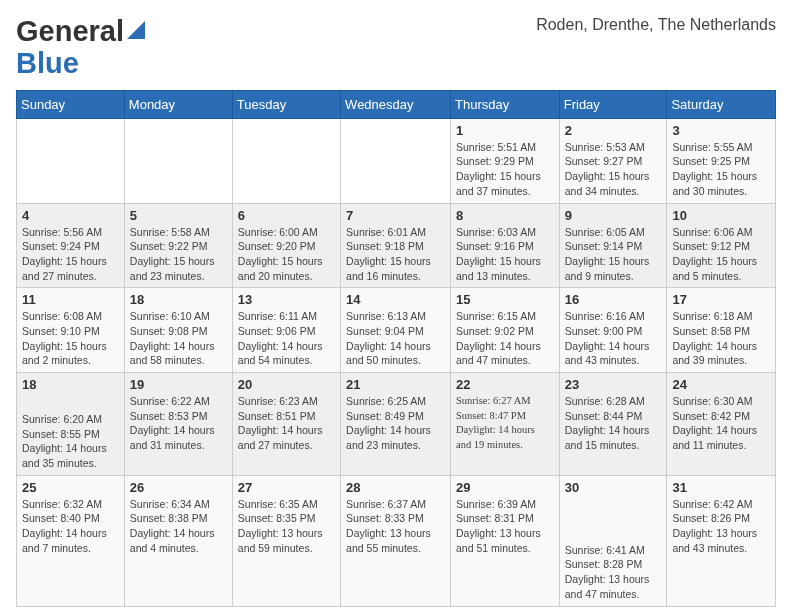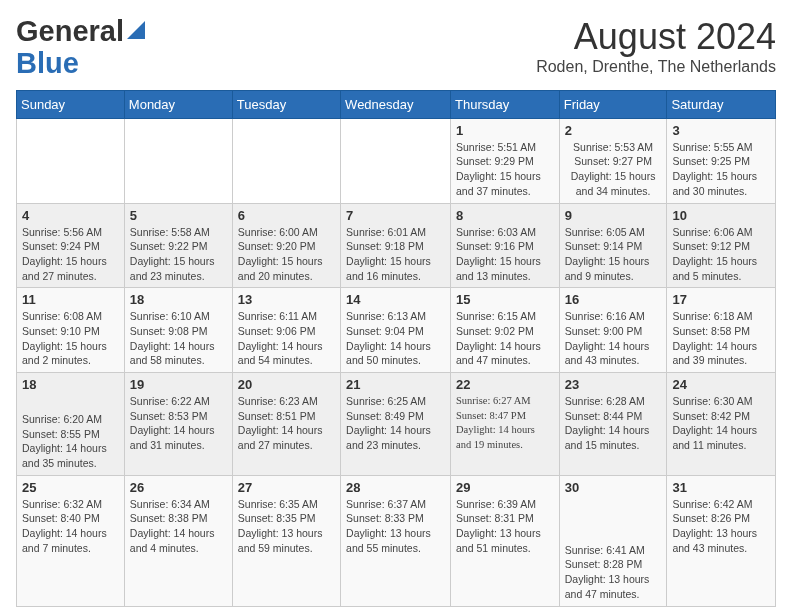--- a/index.html
+++ b/index.html
@@ -99,21 +99,20 @@
       <span class="logo-text" style="color:#333;">General</span>
       <span style="display:inline-block;margin-left:3px;vertical-align:middle;">
         <svg width="18" height="18" viewBox="0 0 18 18">
           <polygon points="0,18 18,0 18,18" fill="#2a6db5"></polygon>
         </svg>
       </span>
     </div>
     <span class="logo-text" style="color:#2a6db5;">Blue</span>
   </div>
   <div class="title-area">
-    <div class="month-year">August 2024</div>
     <div class="location">Roden, Drenthe, The Netherlands</div>
   </div>
 </div>
 
 <table class="calendar">
   <thead>
     <tr>
       <th>Sunday</th>
       <th>Monday</th>
       <th>Tuesday</th>
@@ -131,21 +130,21 @@
         <td class="empty-cell"></td>
         <td>
           <span class="day-number">1</span>
           <div class="day-info" style="white-space: pre-line;">Sunrise: 5:51 AM
 Sunset: 9:29 PM
 Daylight: 15 hours
 and 37 minutes.</div>
         </td>
         <td>
           <span class="day-number">2</span>
-          <div class="day-info" style="white-space: pre-line; text-align: center;">Sunrise: 5:53 AM
+          <div class="day-info" style="white-space: pre-line;">Sunrise: 5:53 AM
 Sunset: 9:27 PM
 Daylight: 15 hours
 and 34 minutes.</div>
         </td>
         <td>
           <span class="day-number">3</span>
           <div class="day-info" style="white-space: pre-line;">Sunrise: 5:55 AM
 Sunset: 9:25 PM
 Daylight: 15 hours
 and 30 minutes.</div>

